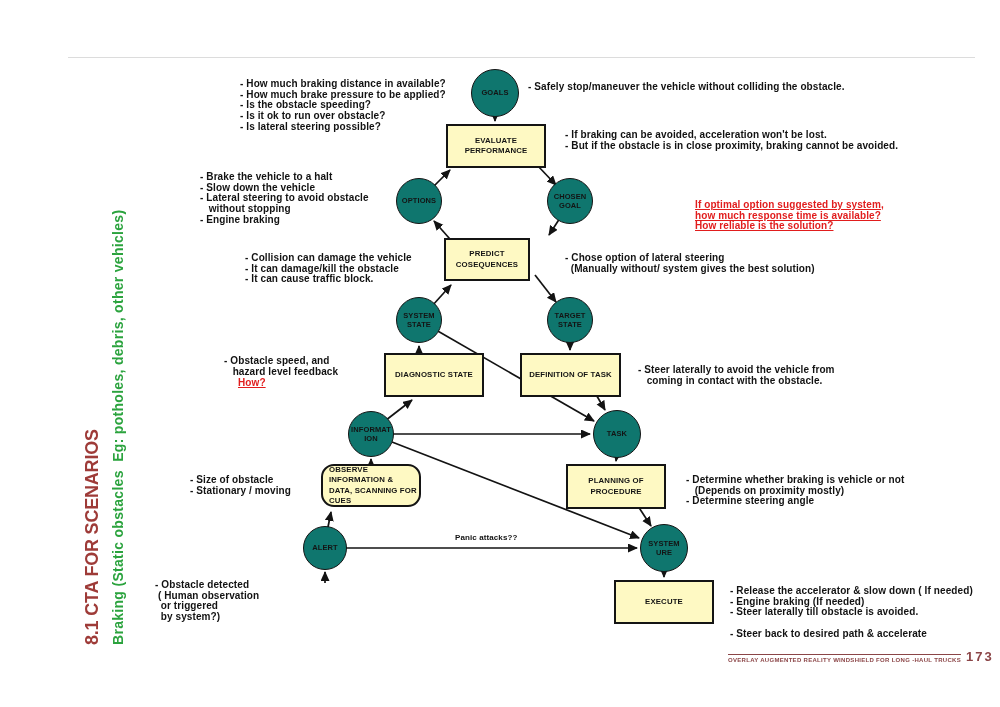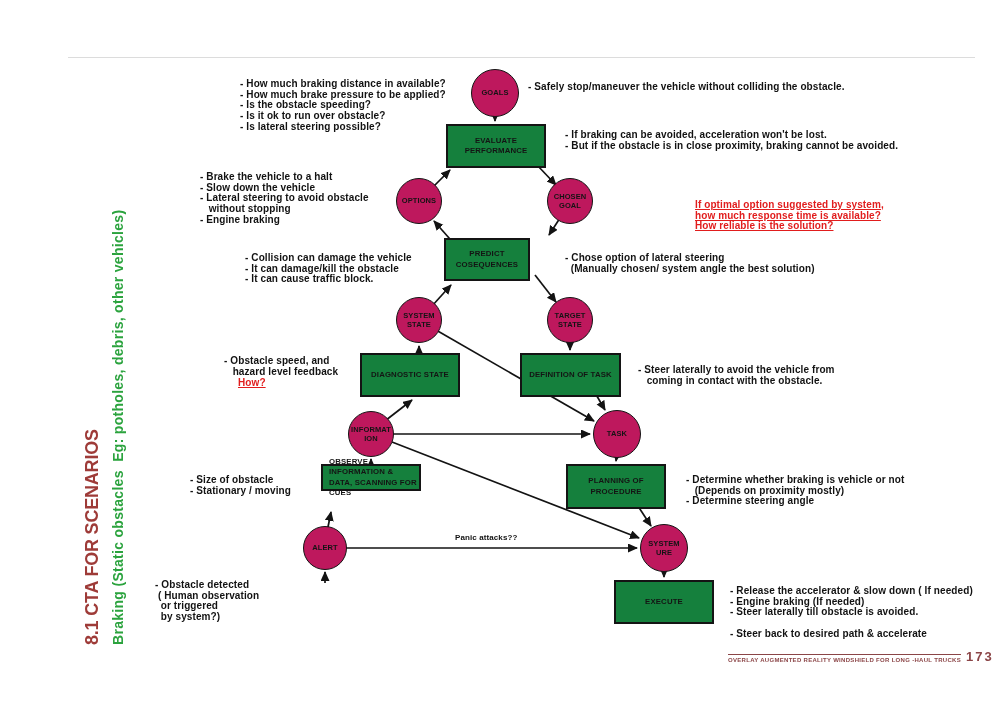--- a/index.html
+++ b/index.html
@@ -6,26 +6,26 @@
   body { background:#ffffff; font-family:"Liberation Sans", sans-serif; }
   #page { position:relative; width:1000px; height:707px; background:#ffffff; overflow:hidden; }
 
   .top-rule { position:absolute; left:68px; top:57px; width:907px; height:1px; background:#dcdcdc; }
 
   svg.connectors { position:absolute; left:0; top:0; width:1000px; height:707px; }
   svg.connectors line { stroke:#131313; stroke-width:1.7; }
 
   .node-circle {
     position:absolute; border:1.7px solid #141414; border-radius:50%;
-    background:#be185d; display:flex; align-items:center; justify-content:center;
+    background:#0f766e; display:flex; align-items:center; justify-content:center;
     text-align:center; font-weight:bold; font-size:7.5px; line-height:1.25;
     color:#141414; white-space:pre-line; letter-spacing:0.1px;
   }
   .node-box {
-    position:absolute; border:2px solid #141414; background:#15803d;
+    position:absolute; border:2px solid #141414; background:#fef9c3;
     display:flex; align-items:center; justify-content:center; text-align:center;
     font-weight:bold; font-size:7.8px; line-height:1.3; color:#141414;
     white-space:pre-line; letter-spacing:0.15px;
   }
   .node-box.left-align { justify-content:flex-start; text-align:left; padding-left:6px; }
 
   .note {
     position:absolute; font-weight:bold; font-size:10px; line-height:10.7px;
     color:#121212; white-space:pre; letter-spacing:0.1px;
   }
@@ -92,23 +92,23 @@
 STATE</div>
   <div class="node-circle" style="left:348px; top:411px; width:46px; height:46px;">INFORMAT
 ION</div>
   <div class="node-circle" style="left:593px; top:410px; width:48px; height:48px;">TASK</div>
   <div class="node-circle" style="left:303px; top:526px; width:44px; height:44px;">ALERT</div>
   <div class="node-circle" style="left:640px; top:524px; width:48px; height:48px;">SYSTEM
 URE</div>
 
   <div class="node-box" style="left:446px; top:124px; width:100px; height:44px;">EVALUATE PERFORMANCE</div>
   <div class="node-box" style="left:444px; top:238px; width:86px; height:43px;">PREDICT COSEQUENCES</div>
-  <div class="node-box" style="left:360px; top:353px; width:100px; height:44px;">DIAGNOSTIC STATE</div>
+  <div class="node-box" style="left:384px; top:353px; width:100px; height:44px;">DIAGNOSTIC STATE</div>
   <div class="node-box" style="left:520px; top:353px; width:101px; height:44px;">DEFINITION OF TASK</div>
-  <div class="node-box left-align" style="left:321px; top:464px; width:100px; height:27px;">OBSERVE INFORMATION &amp;
+  <div class="node-box left-align" style="left:321px; top:464px; width:100px; height:43px;border-radius:13px;">OBSERVE INFORMATION &amp;
 DATA, SCANNING FOR
 CUES</div>
   <div class="node-box" style="left:566px; top:464px; width:100px; height:45px;text-align:center;">PLANNING OF
 PROCEDURE</div>
   <div class="node-box" style="left:614px; top:580px; width:100px; height:44px;">EXECUTE</div>
 
   <div class="note" style="left:240px; top:79px;">- How much braking distance in available?
 - How much brake pressure to be applied?
 - Is the obstacle speeding?
 - Is it ok to run over obstacle?
@@ -121,21 +121,21 @@
 - Lateral steering to avoid obstacle
    without stopping
 - Engine braking</div>
   <div class="note red" style="left:695px; top:200px;">If optimal option suggested by system,
 how much response time is available?
 How reliable is the solution?</div>
   <div class="note" style="left:245px; top:253px;">- Collision can damage the vehicle
 - It can damage/kill the obstacle
 - It can cause traffic block.</div>
   <div class="note" style="left:565px; top:253px;">- Chose option of lateral steering
-  (Manually chosen/ system angle the best solution)</div>
+  (Manually without/ system gives the best solution)</div>
   <div class="note" style="left:224px; top:356px;">- Obstacle speed, and
    hazard level feedback</div>
   <div class="note red" style="left:238px; top:378px;">How?</div>
   <div class="note" style="left:638px; top:365px;">- Steer laterally to avoid the vehicle from
    coming in contact with the obstacle.</div>
   <div class="note" style="left:190px; top:475px;">- Size of obstacle
 - Stationary / moving</div>
   <div class="note" style="left:686px; top:475px;">- Determine whether braking is vehicle or not
    (Depends on proximity mostly)
 - Determine steering angle</div>

